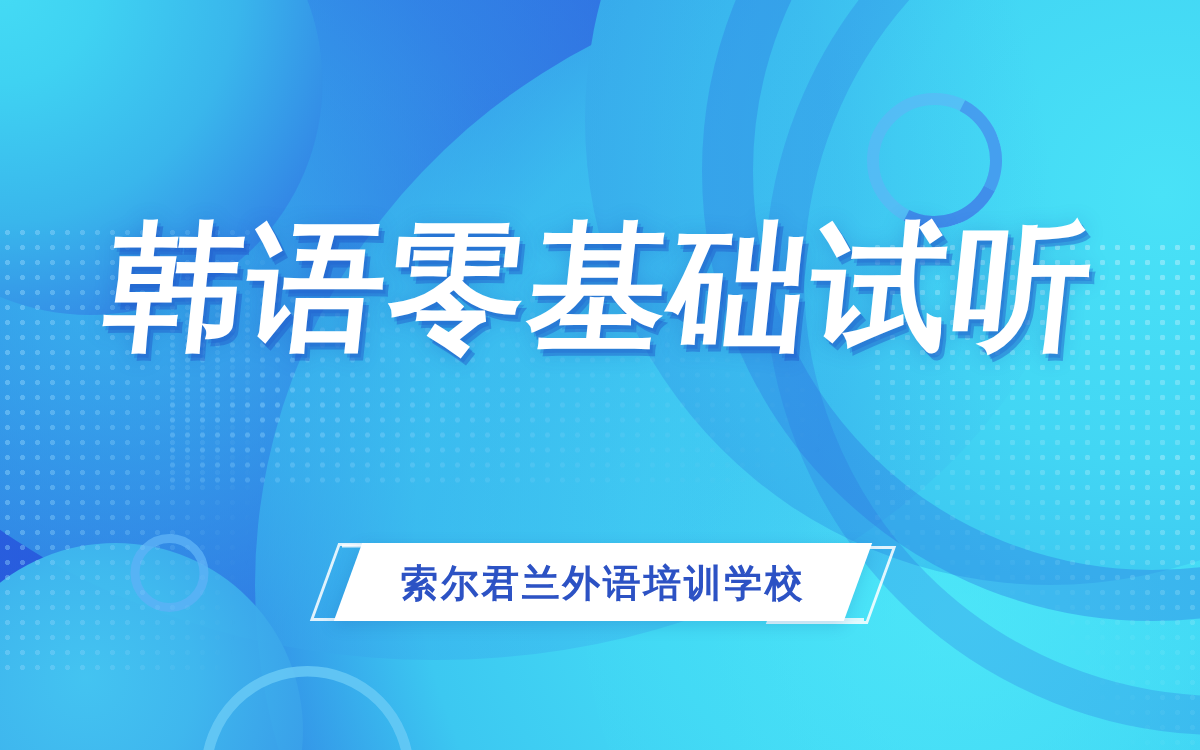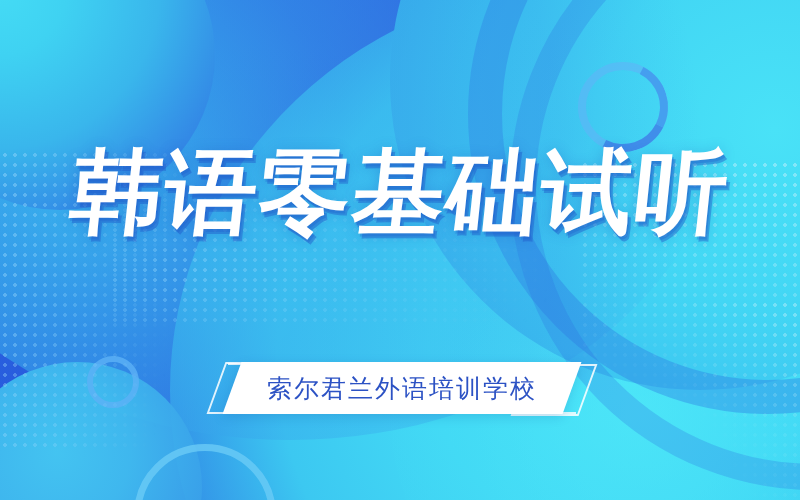--- a/index.html
+++ b/index.html
@@ -290,21 +290,21 @@
   .banner-text {
     position: absolute;
     left: 232px;
     top: 4px;
     width: 340px;
     height: 52px;
     display: flex;
     align-items: center;
     justify-content: center;
     font-size: 25px;
-    font-weight: 400;
+    font-weight: 700;
     letter-spacing: 2px;
     color: #2C52C4;
     white-space: nowrap;
   }
 </style>
 </head>
 <body>
 
 <div id="banner-root">
 

